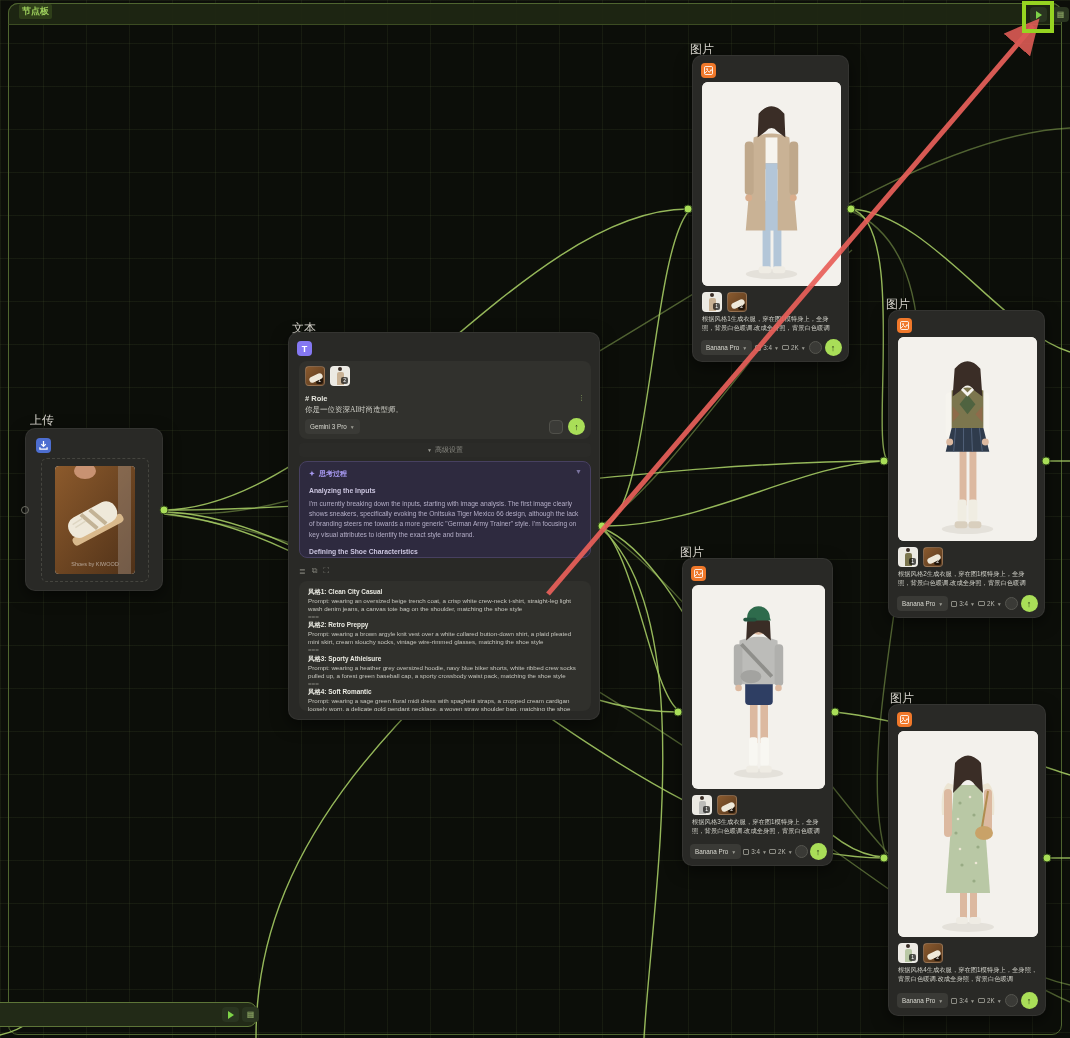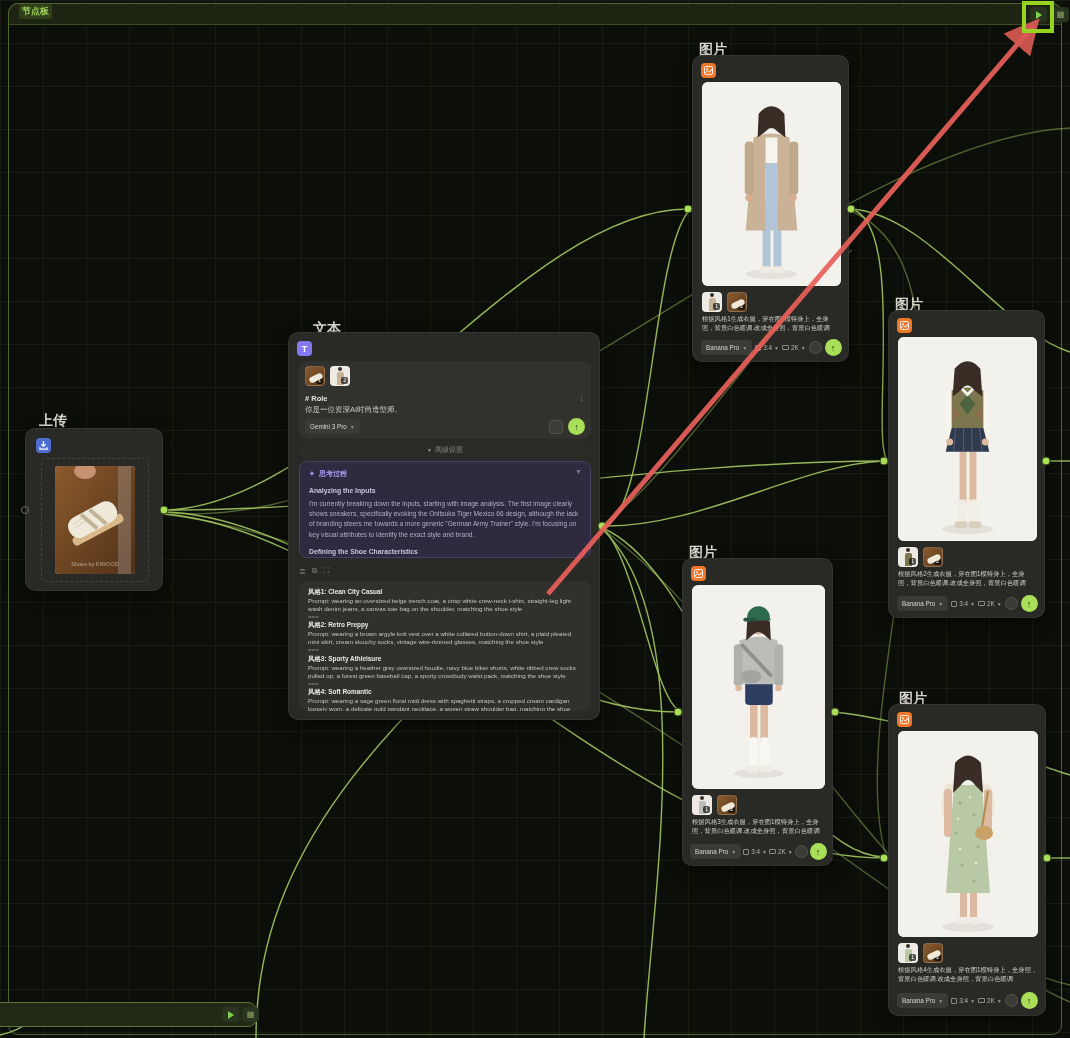--- a/index.html
+++ b/index.html
@@ -32,21 +32,21 @@
   #wires { position:absolute; left:0; top:0; z-index:2; pointer-events:none; }
   .wire { stroke:var(--wire-green); stroke-width:1.4; fill:none; opacity:.9; }
   .wire.dim { opacity:.45; }
   
   .port { position:absolute; width:9px; height:9px; border-radius:50%; z-index:4;
     transform:translate(-50%,-50%); background:var(--port-green); border:1.5px solid #33491c; }
   .port.hollow { background:transparent; border:1.5px solid #6e6e64; width:8px; height:8px; }
   
   .node { position:absolute; background:#292926; border-radius:10px; z-index:3;
     border:1px solid rgba(255,255,255,.055); box-shadow:0 5px 16px rgba(0,0,0,.5); }
-  .node-label { position:absolute; z-index:3; font-size:14px; font-weight:700; color:#dcd9d1;margin-left:9px; }
+  .node-label { position:absolute; z-index:3; font-size:12px; font-weight:400; color:#dcd9d1; }
   .icon-badge { position:absolute; width:15px; height:15px; border-radius:4px;
     display:flex; align-items:center; justify-content:center; color:#fff; font-size:9px; font-weight:700; }
   .icon-orange { background:var(--orange-icon); }
   .icon-purple { background:var(--purple-icon); }
   .icon-blue { background:var(--blue-icon); }
   .photo { position:absolute; background:#f3f1ec; border-radius:6px; overflow:hidden; }
   .photo svg { display:block; width:100%; height:100%; }
   .thumbs { position:absolute; display:flex; gap:5px; }
   .thumb { position:relative; width:20px; height:20px; border-radius:4px; overflow:hidden;
     border:1px solid rgba(255,255,255,.18); }
@@ -171,36 +171,36 @@
             <rect x="14" y="42" width="52" height="22" rx="10" fill="#efe9da"></rect>
             <path d="M32 43 L40 63 M42 43 L50 63" stroke="#c3b396" stroke-width="4" fill="none"></path>
             <path d="M20 48 L32 47 M21 52 L33 51" stroke="#ded6c2" stroke-width="1.4" fill="none"></path>
           </g>
           <text x="40" y="100" font-size="5.5" fill="#ffffff" opacity=".5" text-anchor="middle" font-family="Liberation Sans, sans-serif">Shoes by KIWOOD</text>
         </svg>
       </div>
     </div>
   </div>
 
-  <div class="node-label" style="left:304px; top:320px;">文本</div>
+  <div class="node-label" style="left:292px; top:320px;">文本</div>
   <div class="node" style="left:288px; top:332px; width:312px; height:388px;">
     <div class="icon-badge icon-purple" style="left:8px; top:8px;">T</div>
 
     <div class="tbox" style="left:10px; top:28px; width:292px; height:78px;">
       <div class="thumbs" style="left:6px; top:5px;">
         <div class="thumb thumb-shoe">
           <span class="badge">1</span>
         </div>
         <div class="thumb thumb-model">
           <div class="fig" style="background:#c9b295;"></div>
           <span class="badge">2</span>
         </div>
       </div>
       <div class="t-heading" style="position:absolute; left:6px; top:33px;"># Role</div>
-      <div class="t-body" style="position:absolute; left:6px; top:44px;">你是一位资深AI时尚造型师。</div>
+      <div class="t-body" style="position:absolute; left:6px; top:44px;font-family:Liberation Serif, serif;">你是一位资深AI时尚造型师。</div>
       <div class="dots">⋮</div>
       <div class="pill" style="position:absolute; left:6px; top:58px;">
         <span>Gemini 3 Pro</span>
         <span class="chev">▼</span>
       </div>
       <div class="sq-icon" style="position:absolute; right:28px; top:59px;"></div>
       <div class="gen-btn" style="position:absolute; right:6px; top:57px;">↑</div>
     </div>
 
     <div class="adv-row" style="left:10px; top:110px; width:292px; height:14px;">

